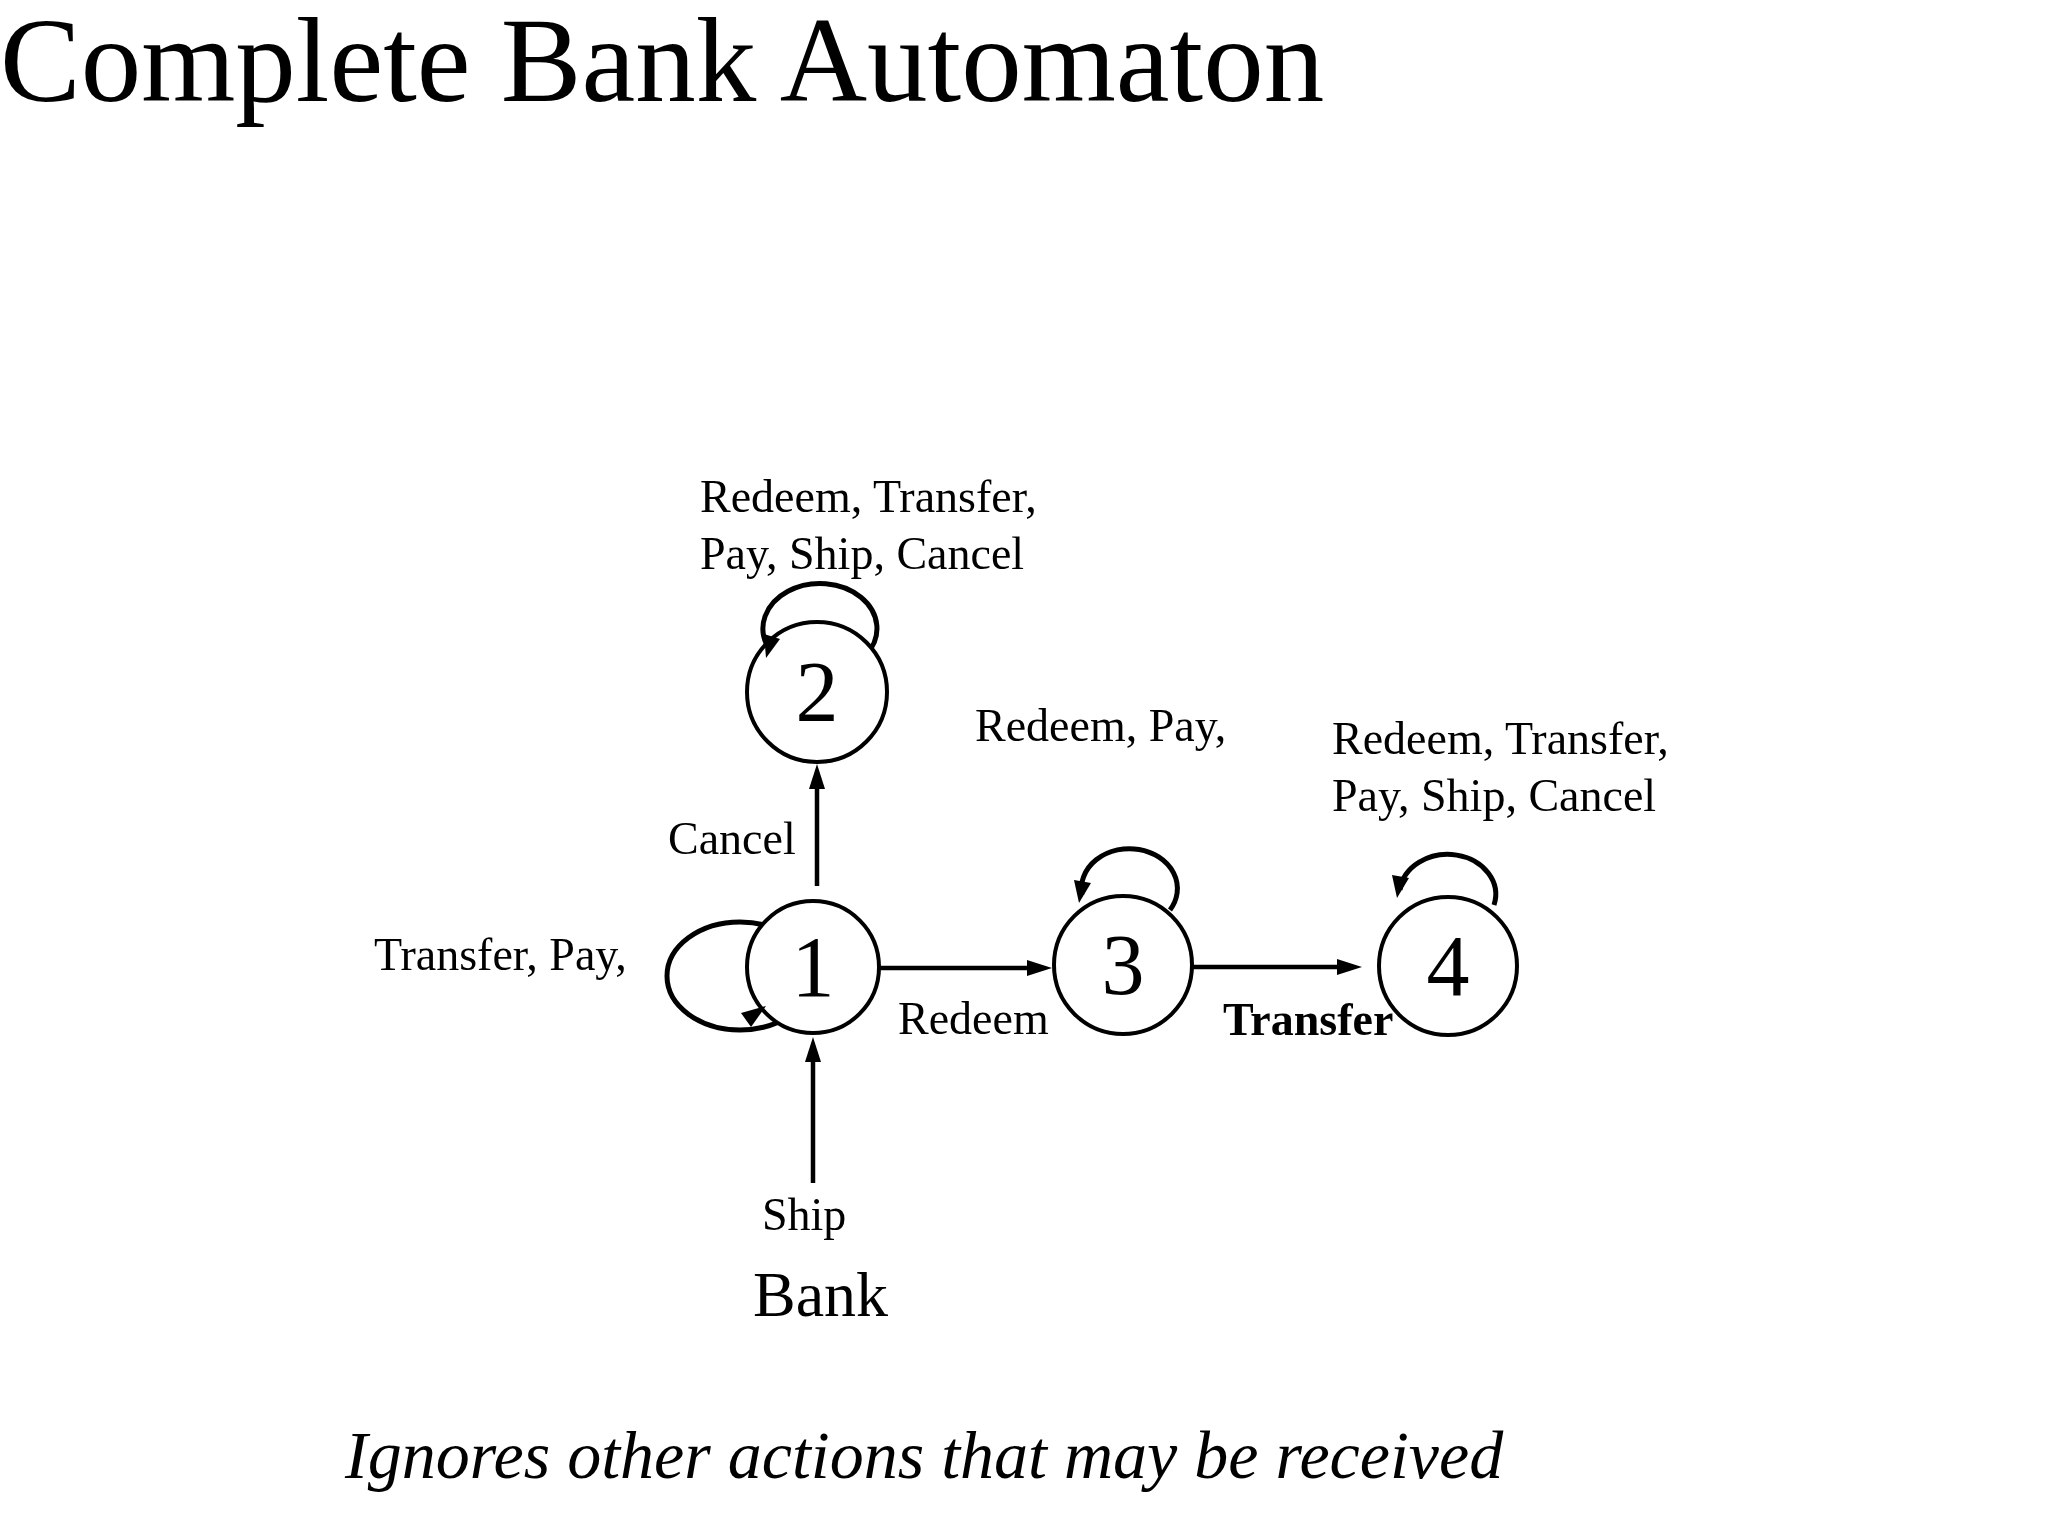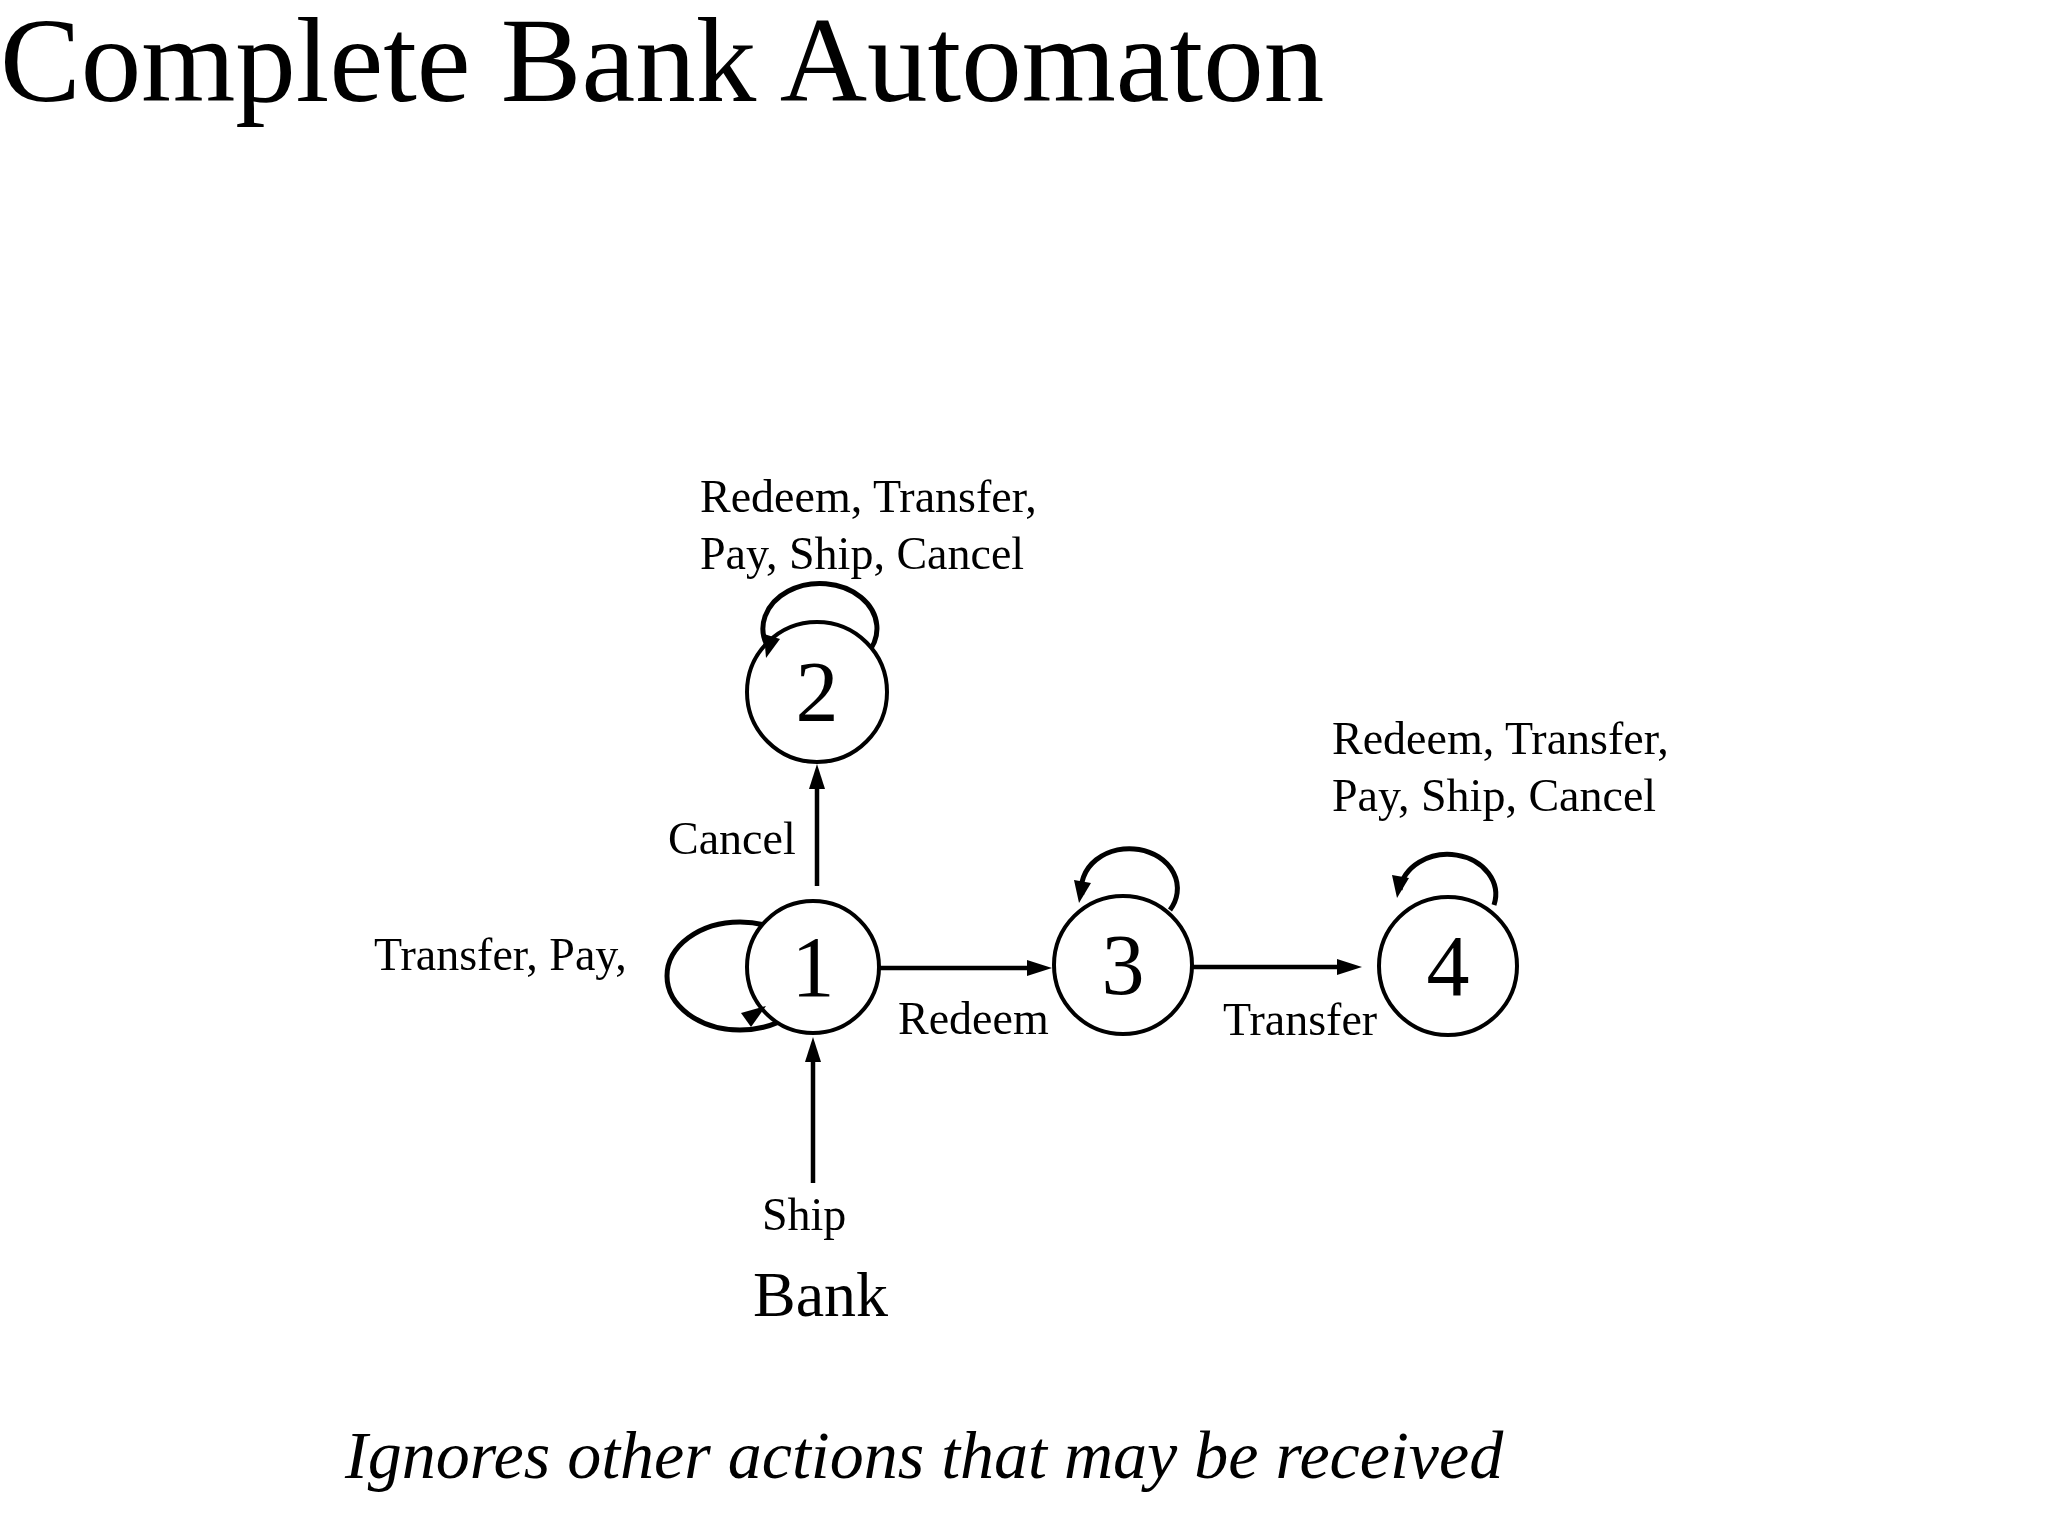--- a/index.html
+++ b/index.html
@@ -14,21 +14,21 @@
   .abs { position:absolute; white-space:nowrap; }
   .title {
     left:0; top:207; width:2048px;
     font-size:121px; line-height:1;
   }
   .footer {
     left:345px; top:1421px;
     font-size:68px; line-height:1;font-style:italic;
   }
   .lbl { font-size:46px; line-height:57px; }
-  .lbl-bold { font-weight:normal; }
+  .lbl-bold { font-weight:bold; }
   .bank { font-size:64px; line-height:70px;text-align:center; }
   svg.diagram { position:absolute; left:0; top:0; }
   .digit {
     position:absolute;
     display:flex; align-items:center; justify-content:center;
     font-size:86px;
   }
 </style>
 </head>
 <body>
@@ -71,20 +71,21 @@
     <div class="digit" style="left:1379px; top:897px; width:138px; height:138px;">4</div>
 
     <div class="abs lbl" style="left:374px; top:926px;">
       <div>Transfer, Pay,</div>
     </div>
     <div class="abs lbl" style="left:700px; top:468px;">
       <div>Redeem, Transfer,</div>
       <div>Pay, Ship, Cancel</div>
     </div>
     <div class="abs lbl" style="left:975px; top:697px;">
+      <div>Redeem, Pay,</div>
     </div>
     <div class="abs lbl" style="left:1332px; top:710px;">
       <div>Redeem, Transfer,</div>
       <div>Pay, Ship, Cancel</div>
     </div>
 
     <div class="abs lbl" style="left:668px; top:810px;">Cancel</div>
     <div class="abs lbl" style="left:898px; top:990px;">Redeem</div>
     <div class="abs lbl lbl-bold" style="left:1223px; top:991px;">Transfer</div>
 

